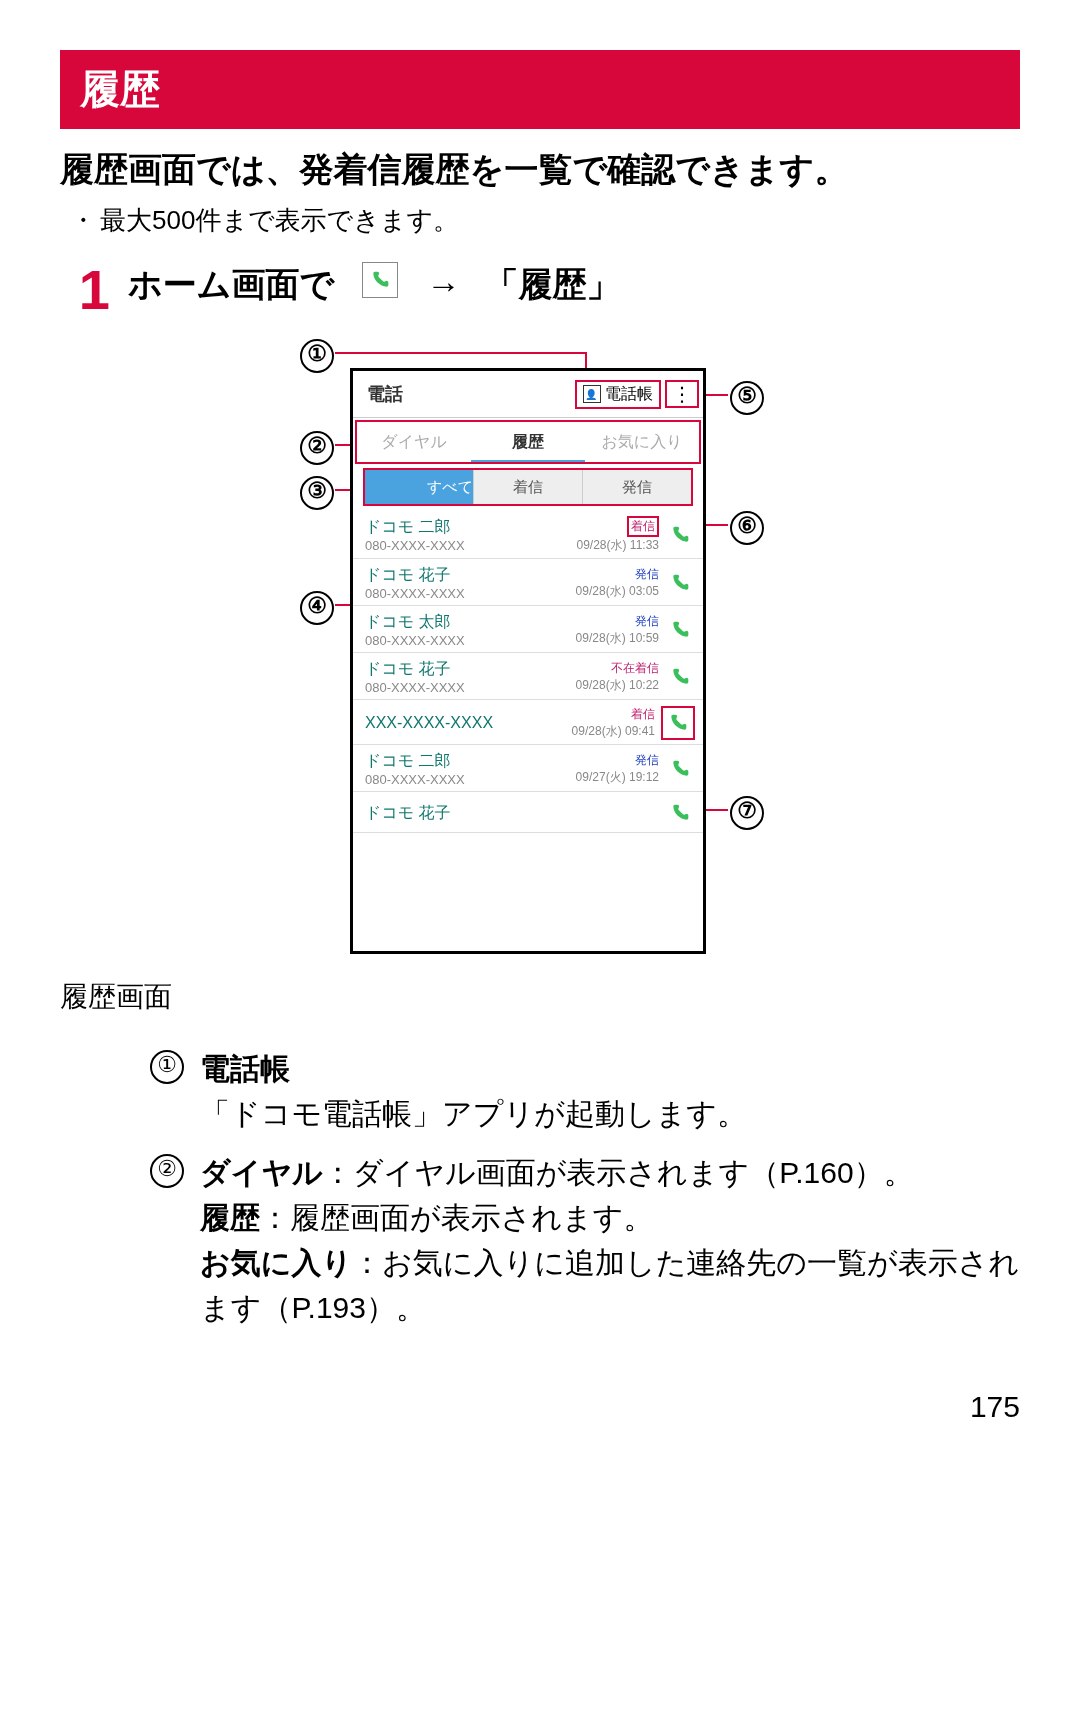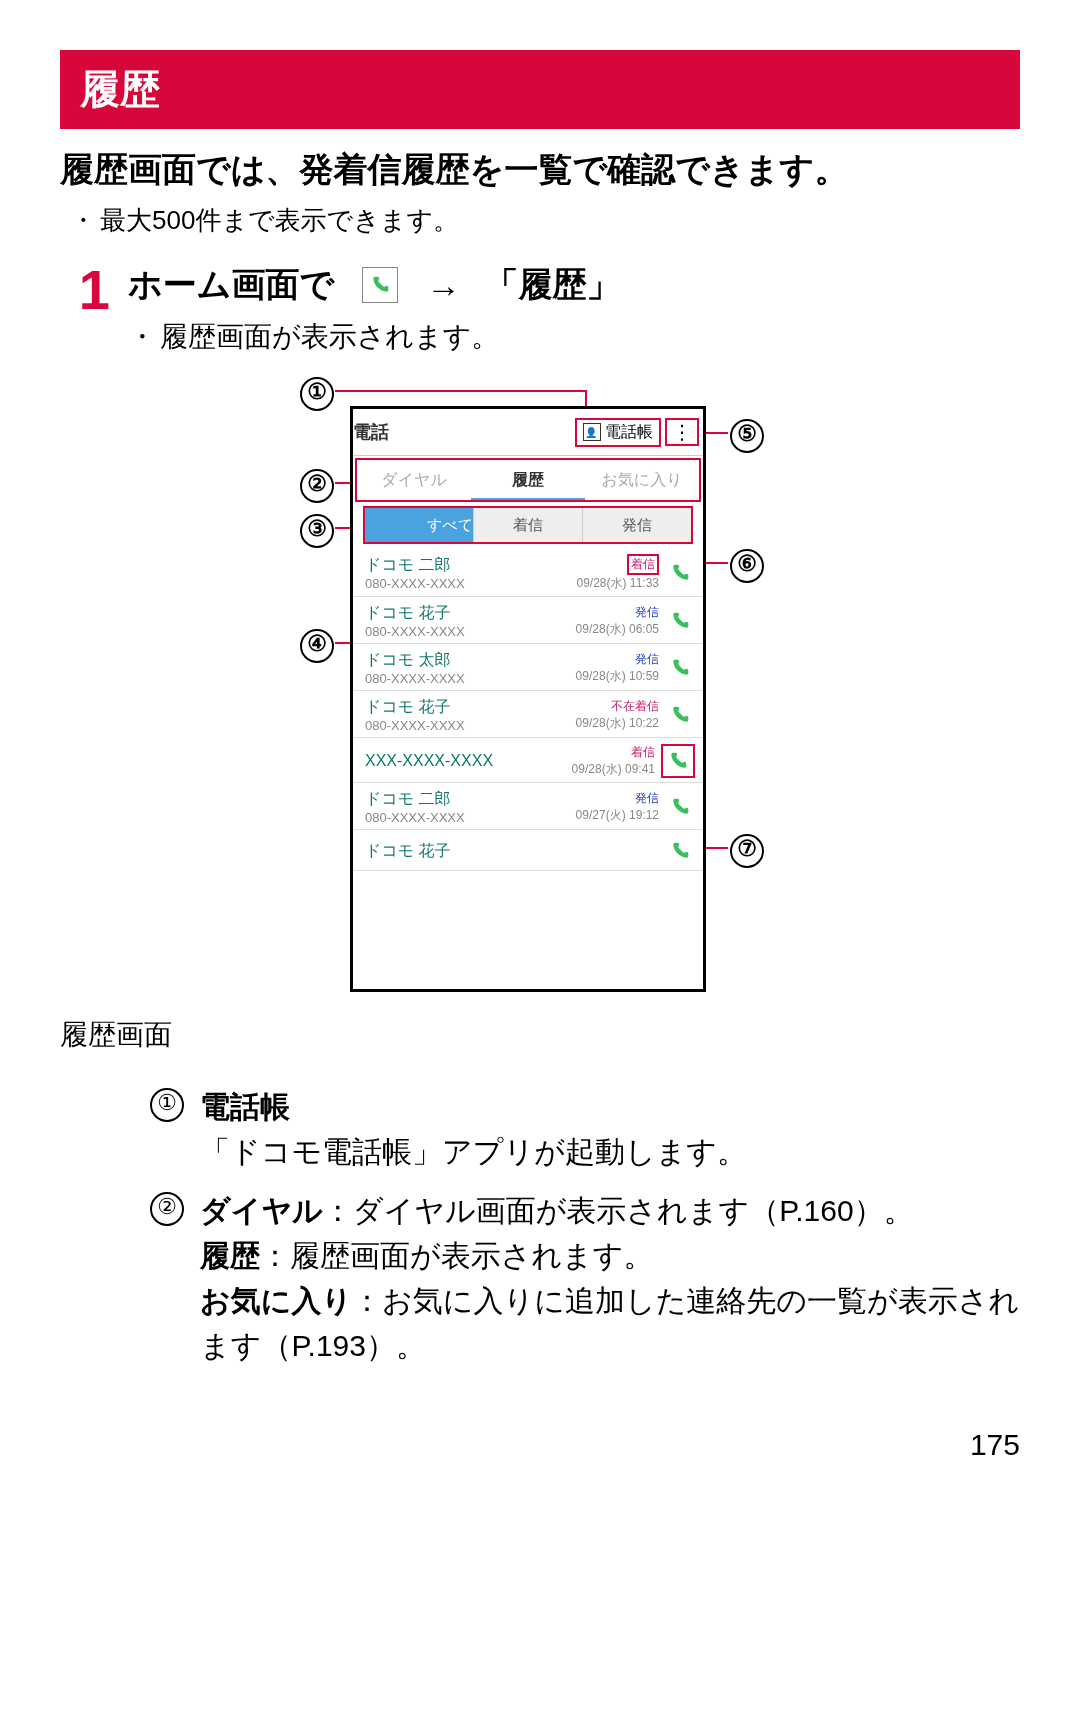--- a/index.html
+++ b/index.html
@@ -42,21 +42,20 @@
     width: 50px;
     text-align: right;
     margin-right: 18px;
     line-height: 1;
   }
   .step-body { flex: 1; }
   .step-head {
     font-size: 34px;
     font-weight: bold;
     display: flex;
-    align-items: center;
     gap: 24px;
   }
   .phone-app-icon {
     display: inline-flex;
     width: 34px; height: 34px;
     border: 1px solid #888;
     align-items: center; justify-content: center;
     margin: 0 4px;
   }
   .step-sub {
@@ -97,21 +96,21 @@
     background: #fff;
     overflow: hidden;
   }
   .ph-header {
     display: flex;
     align-items: center;
     height: 46px;
     border-bottom: 1px solid #ccc;
     font-size: 18px;
   }
-  .ph-title { flex: 1; font-weight: bold; color:#333; }
+  .ph-title { flex: 1; padding-left: 14px; font-weight: bold; color:#333; }
   .ph-contacts {
     display: flex; align-items: center; gap: 4px;
     border: 2px solid #d7063b; padding: 2px 6px; margin-right: 4px;
     font-size: 16px;
   }
   .contact-icn {
     width: 16px; height: 16px; border: 1px solid #333;
     display:flex;align-items:center;justify-content:center;font-size:10px;
   }
   .ph-menu {
@@ -197,21 +196,20 @@
       <div class="step-head">
         <span>ホーム画面で</span>
         <span class="phone-app-icon">
           <svg class="handset" viewBox="0 0 24 24">
               <path fill="#3bbf5c" d="M6 2c-1 0-2 1-2 2 0 8 8 16 16 16 1 0 2-1 2-2v-3c0-1-1-2-2-2l-3 1c-1 0-1 0-2-1l-4-4c-1-1-1-1-1-2l1-3c0-1-1-2-2-2H6z"></path>
             </svg>
         </span>
         <span>→</span>
         <span>「履歴」</span>
       </div>
-      <p class="step-sub">履歴画面が表示されます。</p>
     </div>
   </div>
 
   <div class="diagram-wrap">
 
     <div class="callnum" style="left:150px; top:-12px;"><span class="cnum">①</span></div>
     <div class="callnum" style="left:150px; top:80px;"><span class="cnum">②</span></div>
     <div class="callnum" style="left:150px; top:125px;"><span class="cnum">③</span></div>
     <div class="callnum" style="left:150px; top:240px;"><span class="cnum">④</span></div>
     <div class="callnum" style="left:580px; top:30px;"><span class="cnum">⑤</span></div>
@@ -263,21 +261,21 @@
               </svg>
             </div>
           </div>
           <div class="ph-item">
             <div class="ph-main">
               <div class="ph-name">ドコモ 花子</div>
               <div class="ph-num">080-XXXX-XXXX</div>
             </div>
             <div class="ph-meta">
               <div class="ph-badge b-out">発信</div>
-              <div class="ph-time">09/28(水) 06:05</div>
+              <div class="ph-time">09/28(水) 03:05</div>
             </div>
             <div class="ph-call">
               <svg class="handset" viewBox="0 0 24 24">
                 <path fill="#3bbf5c" d="M6 2c-1 0-2 1-2 2 0 8 8 16 16 16 1 0 2-1 2-2v-3c0-1-1-2-2-2l-3 1c-1 0-1 0-2-1l-4-4c-1-1-1-1-1-2l1-3c0-1-1-2-2-2H6z"></path>
               </svg>
             </div>
           </div>
           <div class="ph-item">
             <div class="ph-main">
               <div class="ph-name">ドコモ 太郎</div>

